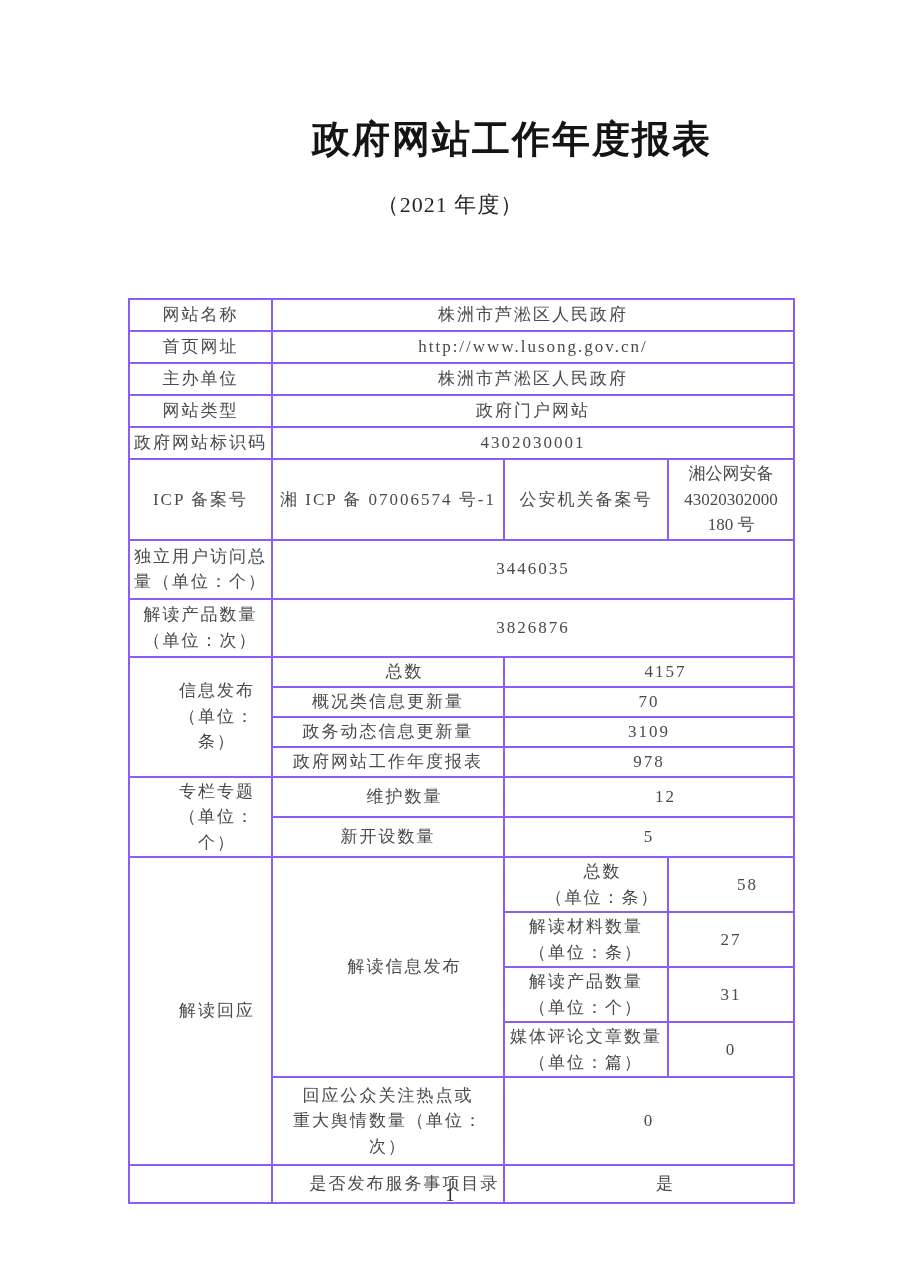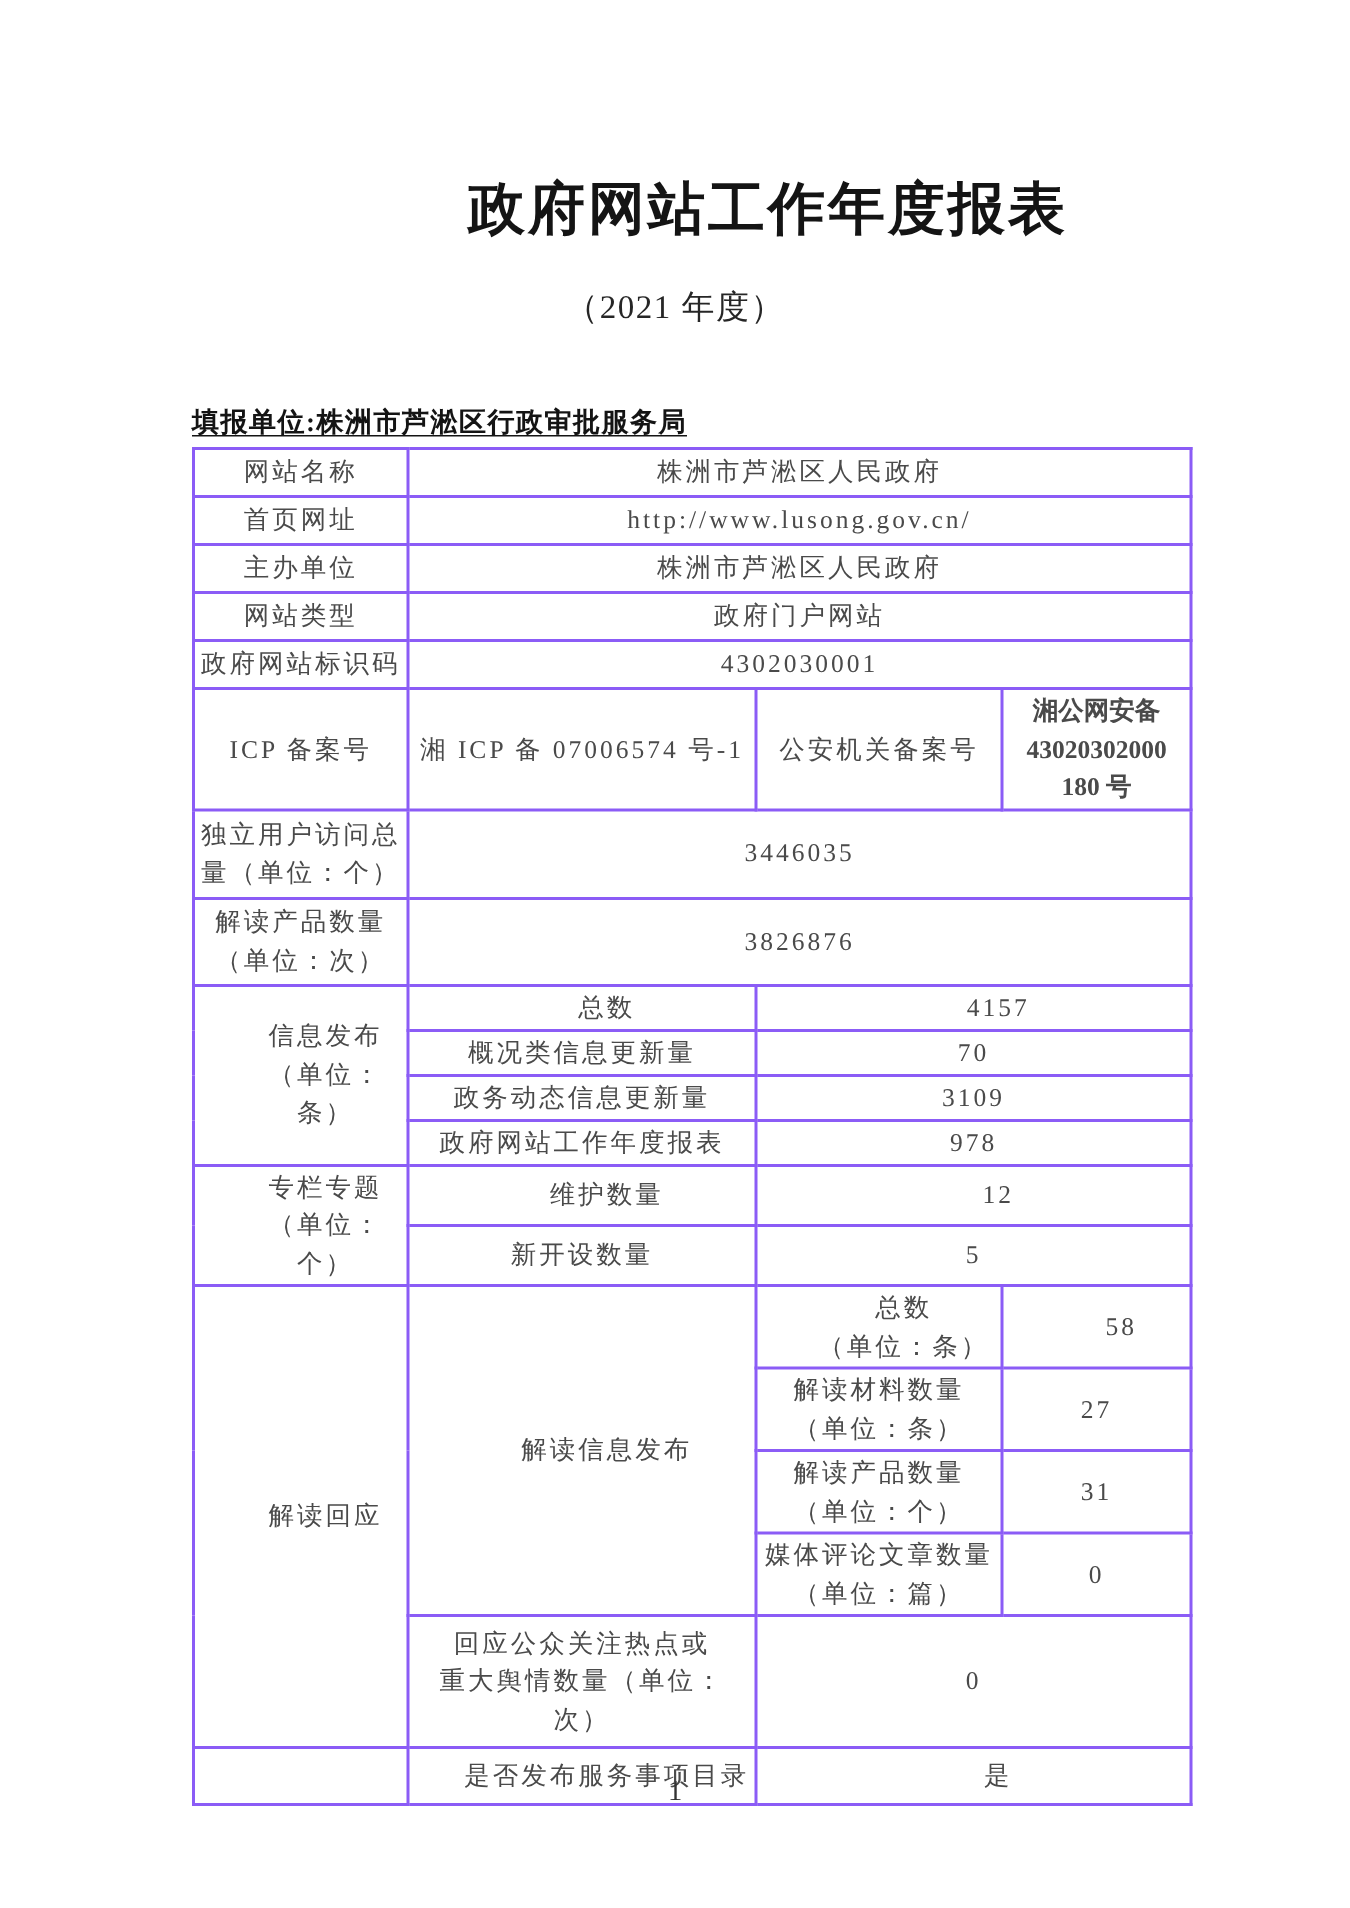--- a/index.html
+++ b/index.html
@@ -55,21 +55,21 @@
     vertical-align: middle;
     font-size: 17px;
     letter-spacing: 2px;
     line-height: 1.5;
     color: #4a4a4a;
     padding: 1px 3px;
     white-space: pre-line;
     overflow: hidden;
   }
   table.report tr.sec td { border-top-width: 2px; padding-left: 36px; }
-  table.report td.tight { letter-spacing: 0; font-weight: bold; }
+  table.report td.tight { letter-spacing: 0; }
   .h32 { height: 32px; }
   .h78 { height: 78px; }
   .h59 { height: 59px; }
   .h58 { height: 58px; }
   .h30 { height: 30px; }
   .h31 { height: 31px; }
   .h52 { height: 52px; }
   .h88 { height: 88px; }
   .h38 { height: 38px; }
   .page-number {
@@ -80,21 +80,20 @@
     color: #333333;
   }
 </style>
 </head>
 <body>
 
 <div class="page">
 
   <div class="doc-title">政府网站工作年度报表</div>
   <div class="doc-subtitle">（2021 年度）</div>
-  <div class="unit-line">填报单位:株洲市芦淞区行政审批服务局</div>
 
   <table class="report">
     <colgroup>
       <col style="width:143px">
         <col style="width:232px">
         <col style="width:164px">
         <col style="width:126px">
     </colgroup>
     <tbody>
       <tr class="h32">

